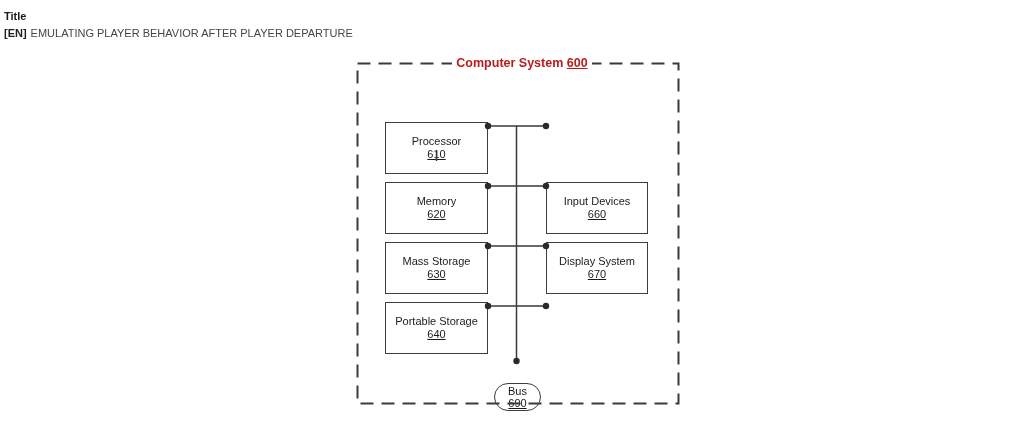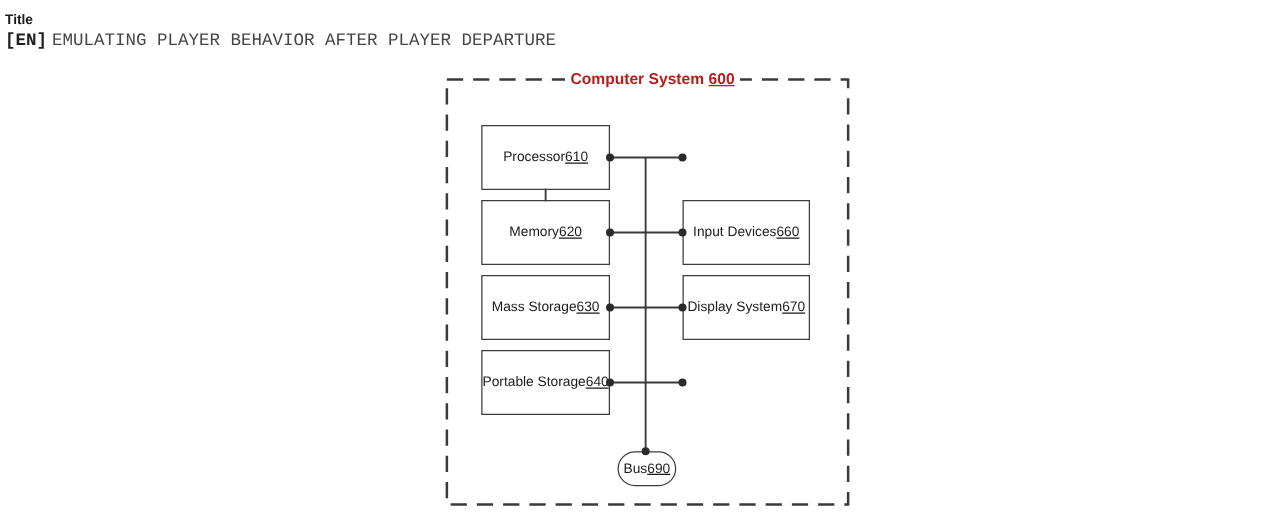--- a/index.html
+++ b/index.html
@@ -21,44 +21,45 @@
     left: 4px;
     top: 8px;
   }
   .title-label {
     font-size: 11px;
     font-weight: 700;
     color: #1a1a1a;
     line-height: 17px;
   }
   .title-line {
-    font-size: 14px;
+    font-size: 11px;
     line-height: 17px;
     color: #454545;
-    font-family: Liberation Mono, monospace;
   }
   .lang-tag {
     font-weight: 700;
     color: #1f1f1f;
     margin-right: 4px;
   }
   
   .diagram-box {
     position: absolute;
     background: #ffffff;
     border: 1.5px solid #3c3c3c;
     box-sizing: border-box;
     display: flex;
+    flex-direction: column;
     align-items: center;
     justify-content: center;
     text-align: center;
     font-size: 11px;
     line-height: 13px;
     color: #1b1b1b;
     z-index: 1;
+    margin-top: 22px;
   }
   .box-ref {
     text-decoration: underline;
   }
   .col-left  { left: 385px; width: 103px; height: 52px; }
   .col-right { left: 546px; width: 102px; height: 52px; }
   .row-0 { top: 100px; }
   .row-1 { top: 160px; }
   .row-2 { top: 220px; }
   .row-3 { top: 280px; }

